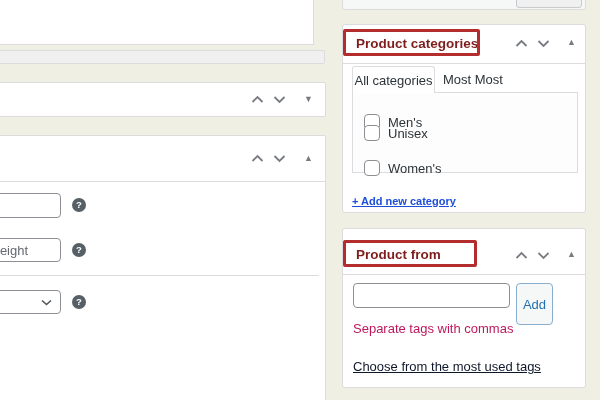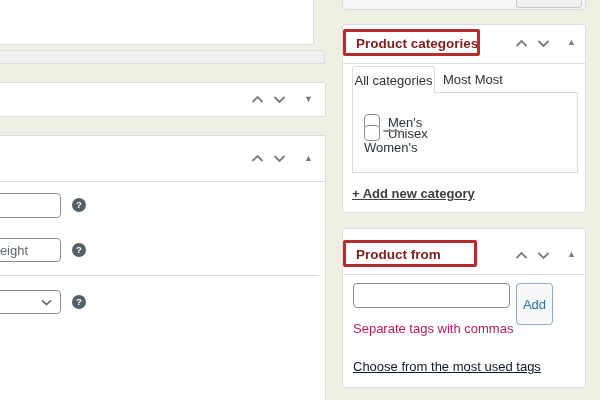--- a/index.html
+++ b/index.html
@@ -8,21 +8,21 @@
     background:#f0efe4;
     font-family:"Liberation Sans", sans-serif;
     -webkit-font-smoothing:antialiased;
   }
   .abs{position:absolute;box-sizing:border-box;}
   .panel{background:#fff;border:1px solid #dcdcde;border-radius:3px;}
   .hdr-title{font-size:13.5px;font-weight:700;color:#7f1d1d;}
   .txt{font-size:13px;color:#2c3338;}
   .muted{font-size:13px;color:#be185d;}
   .blue-link{font-size:13px;color:#0f172a;text-decoration:underline;cursor:pointer;}
-  .dark-link{font-size:13px;font-weight:700;color:#404040;text-decoration:underline;cursor:pointer;}
+  .dark-link{font-size:11px;font-weight:700;color:#1d4ed8;text-decoration:underline;cursor:pointer;margin-top:9px;}
   .annotation{border:3px solid #b32d2e;border-radius:2px;background:transparent;pointer-events:none;z-index:9;}
   .field{background:#fff;border:1px solid #8c8f94;border-radius:4px;}
   .help-icon{
     width:14px;height:14px;border-radius:50%;background:#566067;color:#fff;
     font-size:9.5px;font-weight:700;display:flex;align-items:center;justify-content:center;
     line-height:1;
   }
   .checkbox{width:14px;height:14px;border:1px solid #8c8f94;border-radius:4px;background:#fff;}
   .sort-icons{display:flex;align-items:center;}
   .tri{font-size:9px;color:#787c82;line-height:1;}
@@ -136,21 +136,21 @@
 </div>
 
 <div class="term-row" style="top:112px;z-index:2;align-items:flex-end;">
   <span class="checkbox"></span>
   <span class="txt">Men's</span>
 </div>
 <div class="term-row" style="top:124px;z-index:2;">
   <span class="checkbox"></span>
   <span class="txt">Unisex</span>
 </div>
-<div class="term-row" style="top:130px;z-index:2;flex-direction:column;">
+<div class="term-row" style="top:159px;z-index:2;">
   <span class="checkbox"></span>
   <span class="txt">Women's</span>
 </div>
 
 <div class="abs dark-link" style="left:352px;top:186px;">+ Add new category</div>
 
 <div class="abs panel" style="left:342px;top:228px;width:244px;height:160px;"></div>
 
 <div class="abs divider" style="left:343px;top:274px;width:242px;"></div>
 

